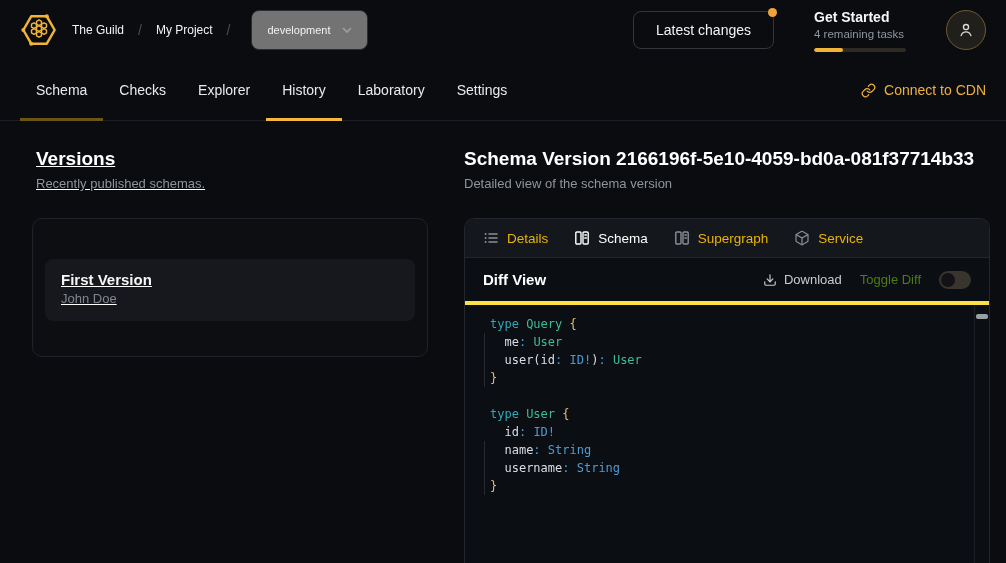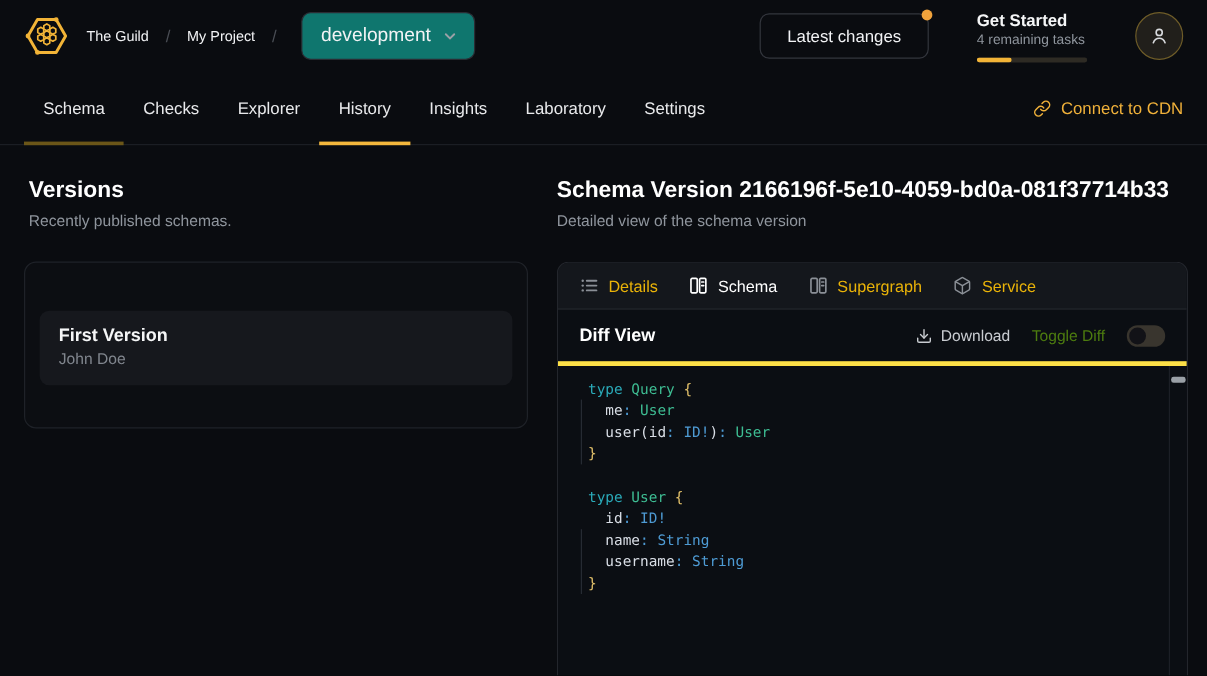--- a/index.html
+++ b/index.html
@@ -4,22 +4,22 @@
 <style>
   html,body{margin:0;padding:0;background:#0a0c10;}
   .app{position:relative;width:1006px;height:563px;overflow:hidden;background:#0a0c10;
        font-family:"Liberation Sans",sans-serif;color:#fff;-webkit-font-smoothing:antialiased;}
   
   .topbar{height:60px;display:flex;align-items:center;justify-content:space-between;padding:0 20px;}
   .topbar-left{display:flex;align-items:center;gap:14px;}
   .logo{display:flex;align-items:center;cursor:pointer;}
   .crumb{font-size:12px;font-weight:500;color:#f2f3f5;text-decoration:none;cursor:pointer;}
   .crumb-sep{color:#4a4e55;font-size:14px;}
-  .target-select{display:flex;align-items:center;gap:10px;background:#0f766e;border:1px solid #2a2d34;
-       border-radius:8px;height:40px;padding:0 14px 0 16px;color:#f2f3f5;font-size:16px;
+  .target-select{display:flex;align-items:center;gap:10px;background:#737373;border:1px solid #2a2d34;
+       border-radius:8px;height:40px;padding:0 14px 0 16px;color:#f2f3f5;font-size:11px;
        font-family:inherit;cursor:pointer;margin-left:6px;}
   .topbar-right{display:flex;align-items:center;gap:40px;}
   .latest-btn{position:relative;background:transparent;border:1px solid #33363d;border-radius:8px;
        height:38px;padding:0 22px;color:#f2f3f5;font-size:14px;font-family:inherit;cursor:pointer;}
   .notif-dot{position:absolute;top:-4px;right:-4px;width:9px;height:9px;border-radius:50%;background:#f0a33c;}
   .get-started{width:92px;cursor:pointer;}
   .gs-title{font-size:14px;font-weight:700;color:#f5f6f7;line-height:17px;}
   .gs-sub{font-size:11.5px;color:#8f959d;line-height:15px;margin-top:1px;}
   .gs-progress{margin-top:6px;height:4px;border-radius:2px;background:#2e2b24;overflow:hidden;}
   .gs-fill{height:100%;background:#f2b437;border-radius:2px;}
@@ -28,21 +28,21 @@
   
   .tabs-nav{height:60px;display:flex;align-items:stretch;border-bottom:1px solid #1b1e24;padding:0 20px;}
   .nav-tab{position:relative;display:flex;align-items:center;padding:0 16px;font-size:14px;font-weight:500;
        color:#e9eaec;text-decoration:none;cursor:pointer;}
   .nav-tab.dim::after{content:'';position:absolute;left:0;right:0;bottom:-1px;height:3px;background:#6b5618;}
   .nav-tab.bright::after{content:'';position:absolute;left:0;right:0;bottom:-1px;height:3px;background:#f5b83d;}
   .cdn-link{margin-left:auto;display:flex;align-items:center;gap:8px;color:#f0b13a;font-size:14px;
        font-weight:500;text-decoration:none;cursor:pointer;}
   
   .content{display:flex;height:443px;}
-  .versions-col{width:460px;flex:0 0 460px;padding:0 20px;box-sizing:border-box;}
+  .versions-col{width:460px;flex:0 0 460px;padding:0 32px;box-sizing:border-box;text-decoration:underline;}
   .col-title{margin:27px 0 0 4px;font-size:19px;font-weight:700;color:#fff;line-height:22px;}
   .col-sub{margin:6px 0 0 4px;font-size:13px;color:#8f959d;line-height:16px;}
   .versions-panel{margin-top:26px;height:139px;border:1px solid #1f2228;border-radius:10px;
        background:#0c0e12;box-sizing:border-box;padding:40px 12px 12px 12px;}
   .version-card{background:#16181d;border-radius:8px;padding:12px 16px 14px 16px;cursor:pointer;}
   .vc-name{font-size:15px;font-weight:700;color:#f5f6f7;line-height:18px;}
   .vc-author{font-size:13px;color:#81868e;line-height:16px;margin-top:2px;}
   .vc-row{display:flex;align-items:center;margin-top:13px;}
   .status-dot{width:10px;height:10px;border-radius:50%;background:#19b380;
        box-shadow:0 0 0 3px rgba(25,179,128,0.18);margin-right:12px;}
@@ -155,23 +155,20 @@
     <a class="nav-tab">
         <span>Checks</span>
       </a>
     <a class="nav-tab">
         <span>Explorer</span>
       </a>
     <a class="nav-tab bright">
         <span>History</span>
       </a>
     <a class="nav-tab">
-        <span>Insights</span>
-      </a>
-    <a class="nav-tab">
         <span>Laboratory</span>
       </a>
     <a class="nav-tab">
         <span>Settings</span>
       </a>
     <a class="cdn-link">
       <span>
         <svg width="15" height="15" viewBox="0 0 24 24" fill="none" stroke="#f0b13a" stroke-width="2" stroke-linecap="round" stroke-linejoin="round">
           <path d="M10 13a5 5 0 0 0 7.54.54l3-3a5 5 0 0 0-7.07-7.07l-1.72 1.71"></path>
           <path d="M14 11a5 5 0 0 0-7.54-.54l-3 3a5 5 0 0 0 7.07 7.07l1.71-1.71"></path>

